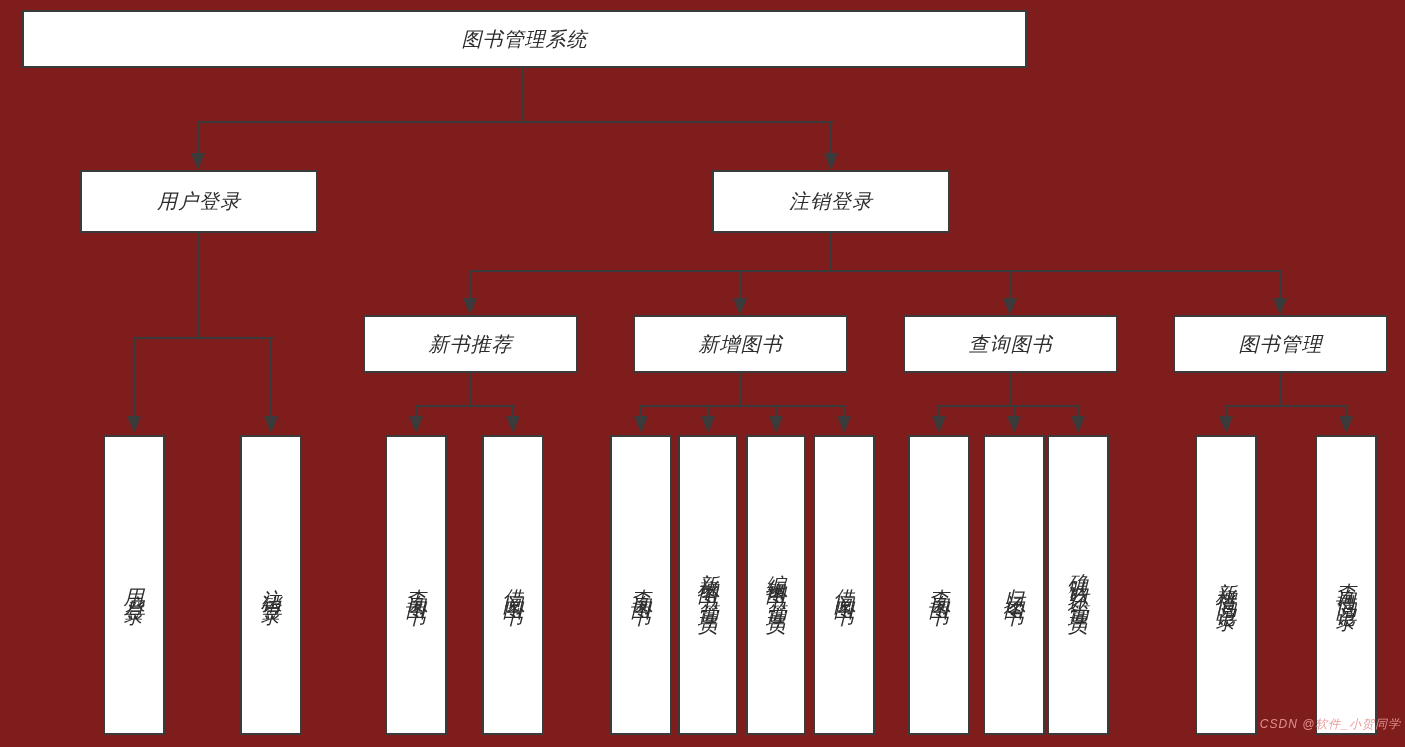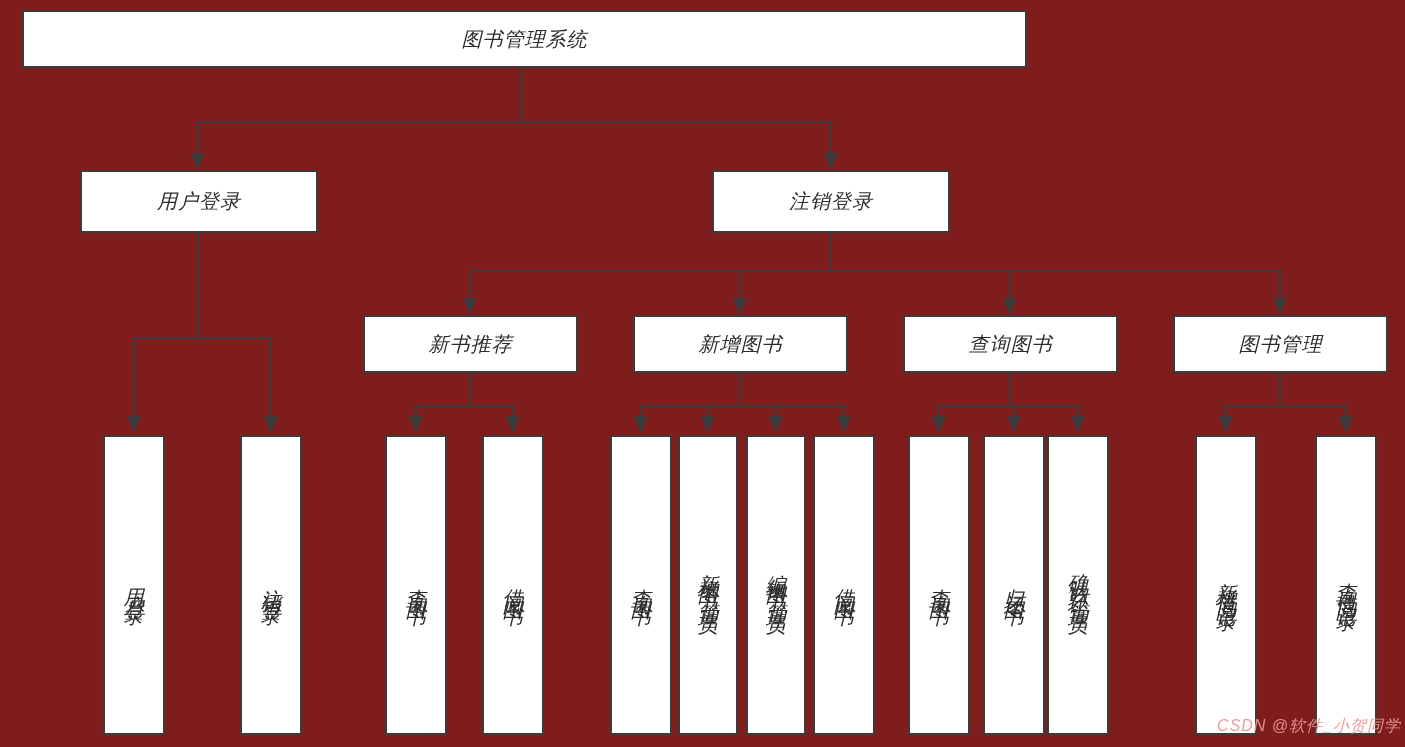--- a/index.html
+++ b/index.html
@@ -53,21 +53,21 @@
     width: 0;
     height: 0;
     border-left: 7px solid transparent;
     border-right: 7px solid transparent;
     border-top: 17px solid #3b3b3b;
   }
   .watermark {
     position: absolute;
     top: 716px;
     right: 4px;
-    font-size: 16px;
+    font-size: 12px;
     letter-spacing: 1px;
     color: rgba(233, 150, 150, 0.95);
     z-index: 5;
     white-space: nowrap;
   }
 
   
   #root-box   { left: 22px;  top: 10px;  width: 1005px; height: 58px; }
 
   

